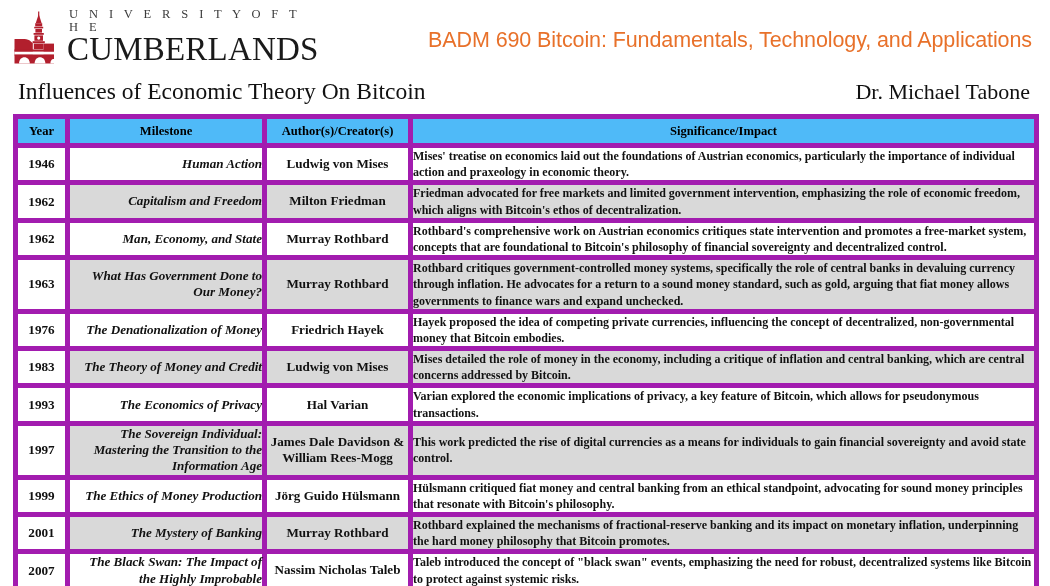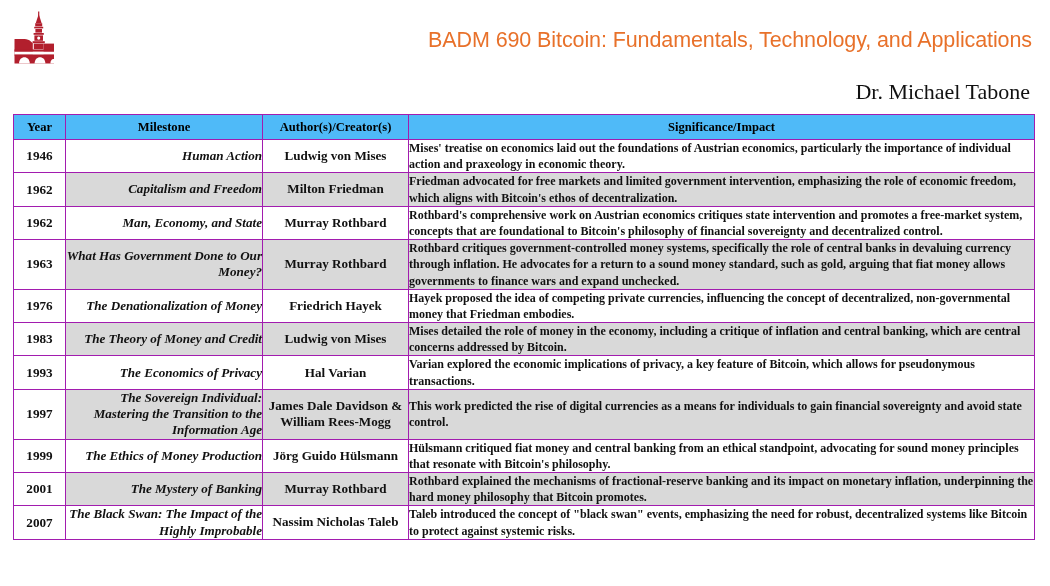--- a/index.html
+++ b/index.html
@@ -110,21 +110,21 @@
     z-index: 2;
   }
   table#milestones-table {
     border-collapse: collapse;
     width: 1021px;
     table-layout: fixed;
     font-family: "Liberation Serif", serif;
   }
   table#milestones-table th,
   table#milestones-table td {
-    border: 1px solid #a21caf;
+    border: 5px solid #a21caf;
     padding: 0;
     vertical-align: middle;
   }
   thead th {
     background: #4FBAF8;
     color: #000000;
     font-weight: bold;
     font-size: 12.6px;
     height: 24px;
     text-align: center;
@@ -210,23 +210,28 @@
 
         <rect x="2.5" y="41.4" width="39.5" height="3.4" fill="#ffffff"></rect>
         <rect x="2.5" y="39.4" width="39.5" height="2.2"></rect>
 
         <path d="M2.5 44.6 L42 44.6 L42 53.6 L2.5 53.6 Z"></path>
         <path d="M7 53.6 C7 49.4 9.6 47.2 12.4 47.2 C15.2 47.2 17.8 49.4 17.8 53.6 Z" fill="#ffffff"></path>
         <path d="M22.6 53.6 C22.6 49.4 25.2 47.2 28 47.2 C30.8 47.2 33.4 49.4 33.4 53.6 Z" fill="#ffffff"></path>
         <path d="M38.4 53.6 C38.4 50.6 39.8 49 41.4 49 L42 49 L42 53.6 Z" fill="#ffffff"></path>
       </g>
     </svg>
+    <div id="logo-wordmark">
+      <span id="logo-line-1">U N I V E R S I T Y   O F   T H E</span>
+      <span id="logo-line-2">CUMBERLANDS</span>
+    </div>
   </div>
 
   <div id="course-title">BADM 690  Bitcoin: Fundamentals, Technology, and Applications</div>
+  <div id="slide-title">Influences of Economic Theory On Bitcoin</div>
   <div id="instructor-name">Dr. Michael Tabone</div>
 </div>
 
 <div id="milestones-table-wrap">
   <table id="milestones-table">
     <colgroup>
       <col style="width:52px">
       <col style="width:197px">
       <col style="width:146px">
       <col style="width:626px">
@@ -261,21 +266,21 @@
         <tr class="row-shaded">
           <td class="col-year">1963</td>
           <td class="col-milestone">What Has Government Done to Our Money?</td>
           <td class="col-author">Murray Rothbard</td>
           <td class="col-significance">Rothbard critiques government-controlled money systems, specifically the role of central banks in devaluing currency through inflation. He advocates for a return to a sound money standard, such as gold, arguing that fiat money allows governments to finance wars and expand unchecked.</td>
         </tr>
         <tr class="row-plain">
           <td class="col-year">1976</td>
           <td class="col-milestone">The Denationalization of Money</td>
           <td class="col-author">Friedrich Hayek</td>
-          <td class="col-significance">Hayek proposed the idea of competing private currencies, influencing the concept of decentralized, non-governmental money that Friedman embodies.</td>
+          <td class="col-significance">Hayek proposed the idea of competing private currencies, influencing the concept of decentralized, non-governmental money that Bitcoin embodies.</td>
         </tr>
         <tr class="row-shaded">
           <td class="col-year">1983</td>
           <td class="col-milestone">The Theory of Money and Credit</td>
           <td class="col-author">Ludwig von Mises</td>
           <td class="col-significance">Mises detailed the role of money in the economy, including a critique of inflation and central banking, which are central concerns addressed by Bitcoin.</td>
         </tr>
         <tr class="row-plain">
           <td class="col-year">1993</td>
           <td class="col-milestone">The Economics of Privacy</td>

